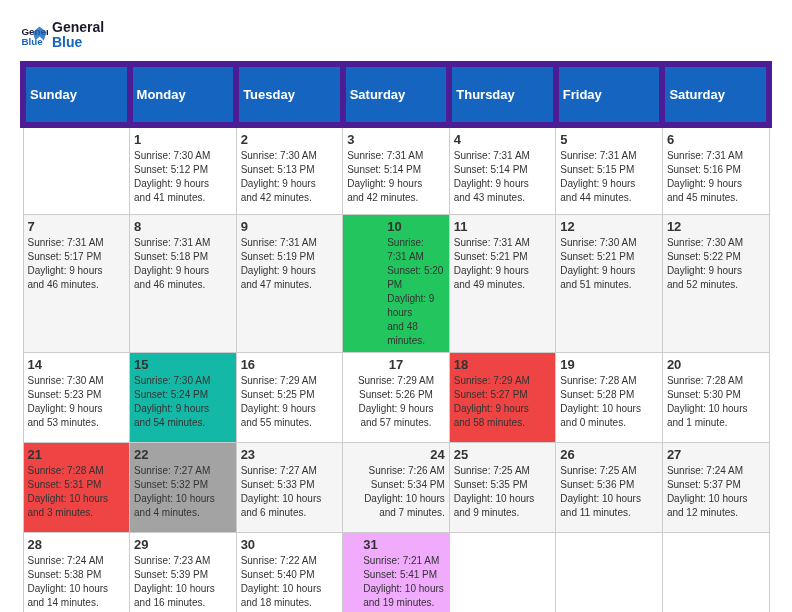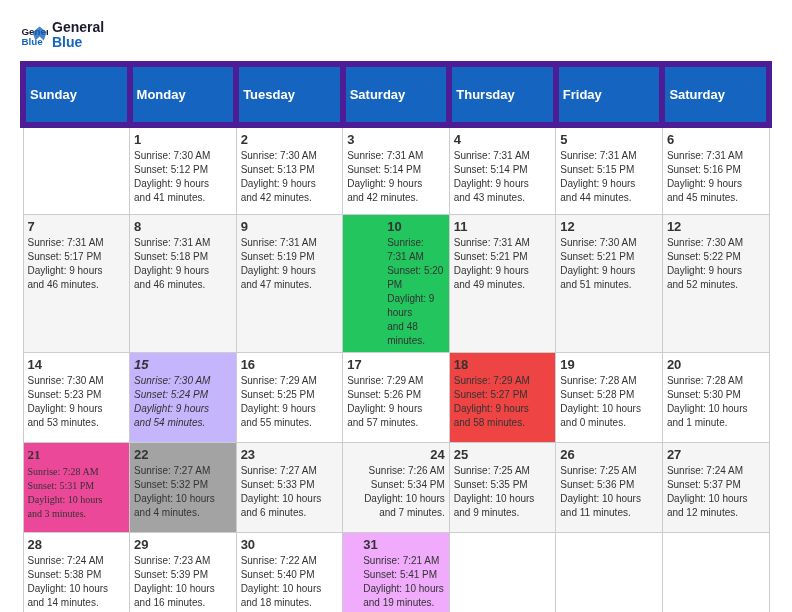--- a/index.html
+++ b/index.html
@@ -166,47 +166,47 @@
         <td style="background-color: rgb(245, 245, 245);">
           <span class="day-number">12</span>
           <div class="cell-text">Sunrise: 7:30 AM<br>Sunset: 5:22 PM<br>Daylight: 9 hours<br>and 52 minutes.</div>
         </td>
       </tr>
       <tr>
         <td style="background-color: rgb(255, 255, 255);">
           <span class="day-number">14</span>
           <div class="cell-text">Sunrise: 7:30 AM<br>Sunset: 5:23 PM<br>Daylight: 9 hours<br>and 53 minutes.</div>
         </td>
-        <td style="background-color: #c4b5fd; font-style: italic;">
+        <td style="background-color: #14b8a6;">
           <span class="day-number">15</span>
           <div class="cell-text">Sunrise: 7:30 AM<br>Sunset: 5:24 PM<br>Daylight: 9 hours<br>and 54 minutes.</div>
         </td>
         <td style="background-color: rgb(255, 255, 255);">
           <span class="day-number">16</span>
           <div class="cell-text">Sunrise: 7:29 AM<br>Sunset: 5:25 PM<br>Daylight: 9 hours<br>and 55 minutes.</div>
         </td>
-        <td style="background-color: rgb(255, 255, 255);">
+        <td style="background-color: rgb(255, 255, 255); text-align: center;">
           <span class="day-number">17</span>
           <div class="cell-text">Sunrise: 7:29 AM<br>Sunset: 5:26 PM<br>Daylight: 9 hours<br>and 57 minutes.</div>
         </td>
         <td style="background-color: #ef4444;">
           <span class="day-number">18</span>
           <div class="cell-text">Sunrise: 7:29 AM<br>Sunset: 5:27 PM<br>Daylight: 9 hours<br>and 58 minutes.</div>
         </td>
         <td style="background-color: rgb(255, 255, 255);">
           <span class="day-number">19</span>
           <div class="cell-text">Sunrise: 7:28 AM<br>Sunset: 5:28 PM<br>Daylight: 10 hours<br>and 0 minutes.</div>
         </td>
         <td style="background-color: rgb(255, 255, 255);">
           <span class="day-number">20</span>
           <div class="cell-text">Sunrise: 7:28 AM<br>Sunset: 5:30 PM<br>Daylight: 10 hours<br>and 1 minute.</div>
         </td>
       </tr>
       <tr>
-        <td style="background-color: #ec4899; font-family: Liberation Serif, serif;">
+        <td style="background-color: #ef4444;">
           <span class="day-number">21</span>
           <div class="cell-text">Sunrise: 7:28 AM<br>Sunset: 5:31 PM<br>Daylight: 10 hours<br>and 3 minutes.</div>
         </td>
         <td style="background-color: #a3a3a3;">
           <span class="day-number">22</span>
           <div class="cell-text">Sunrise: 7:27 AM<br>Sunset: 5:32 PM<br>Daylight: 10 hours<br>and 4 minutes.</div>
         </td>
         <td style="background-color: rgb(245, 245, 245);">
           <span class="day-number">23</span>
           <div class="cell-text">Sunrise: 7:27 AM<br>Sunset: 5:33 PM<br>Daylight: 10 hours<br>and 6 minutes.</div>

